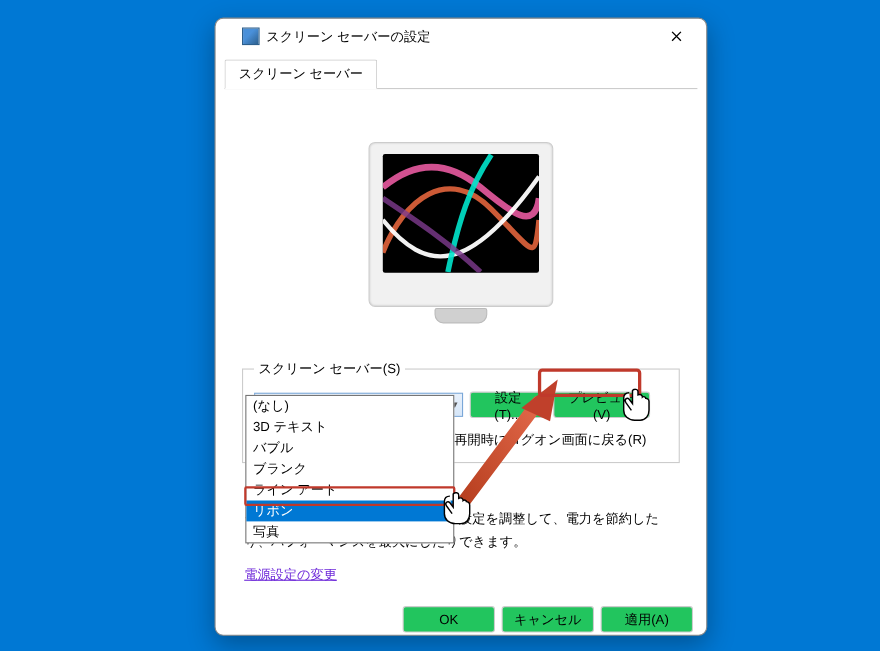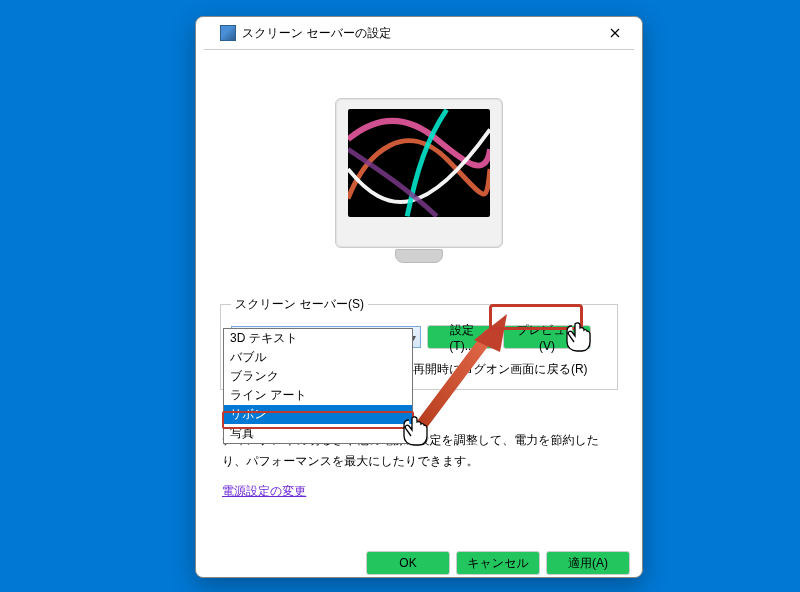--- a/index.html
+++ b/index.html
@@ -223,20 +223,23 @@
   <div class="titlebar">
     <div class="titlebar-icon"></div>
     <div class="titlebar-title">スクリーン セーバーの設定</div>
     <div class="close-btn">
       <svg width="10" height="10" viewBox="0 0 10 10">
           <path d="M1 1 L9 9 M9 1 L1 9" stroke="#000" stroke-width="1.2"></path>
         </svg>
     </div>
   </div>
 
+  <div class="tabstrip">
+    <div class="tab">スクリーン セーバー</div>
+  </div>
 
   <div class="tab-panel">
 
     <div class="monitor-wrap">
       <div class="monitor">
         <div class="monitor-screen">
           <svg width="100%" height="100%" viewBox="0 0 144 108">
             <path d="M0 30 C 30 5, 60 5, 90 30 S 140 70, 144 40" stroke="#e85aa0" stroke-width="6" fill="none" opacity="0.9"></path>
             <path d="M0 90 C 20 40, 60 10, 100 50 S 140 100, 144 60" stroke="#ff7043" stroke-width="5" fill="none" opacity="0.8"></path>
             <path d="M0 60 C 40 110, 80 110, 144 20" stroke="#ffffff" stroke-width="4" fill="none" opacity="0.95"></path>
@@ -271,20 +274,21 @@
         </div>
         <span>分</span>
         <label style="display:flex;align-items:center;gap:4px;margin-left:8px">
           <input type="checkbox" style="">
           <span>再開時にログオン画面に戻る(R)</span>
         </label>
       </div>
     </fieldset>
 
     <div class="dropdown-list">
+      <div class="opt">(なし)</div>
       <div class="opt">3D テキスト</div>
       <div class="opt">バブル</div>
       <div class="opt">ブランク</div>
       <div class="opt">ライン アート</div>
       <div class="opt sel">リボン</div>
       <div class="opt">写真</div>
     </div>
 
     <div class="power-text">
       <div>電源管理</div>

